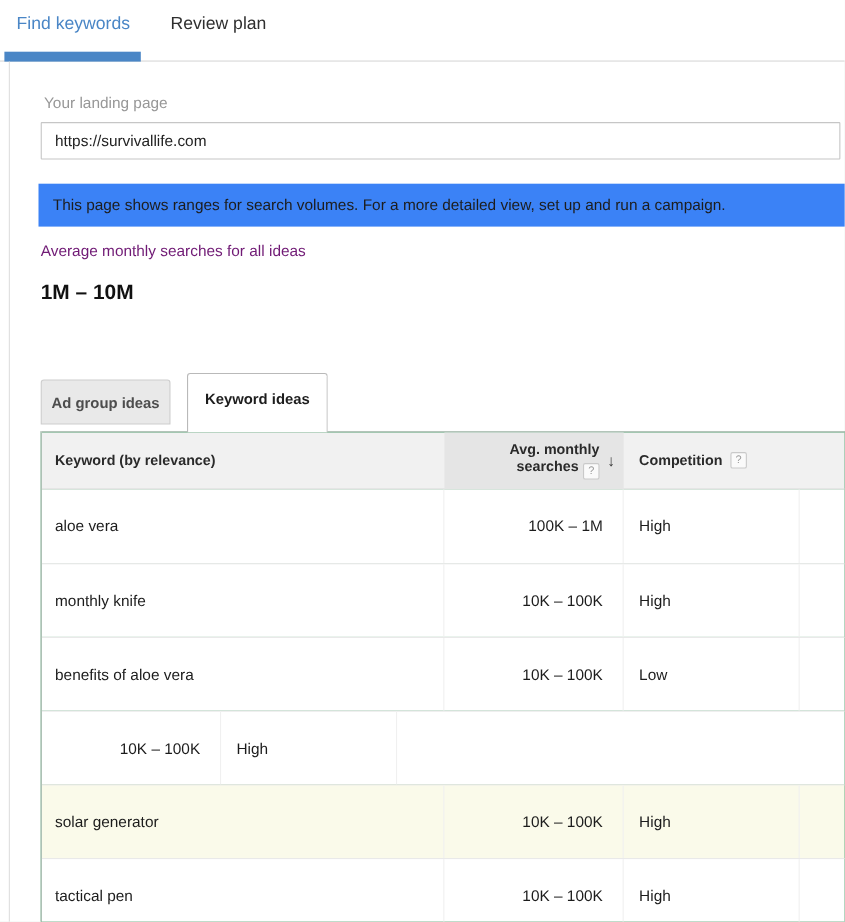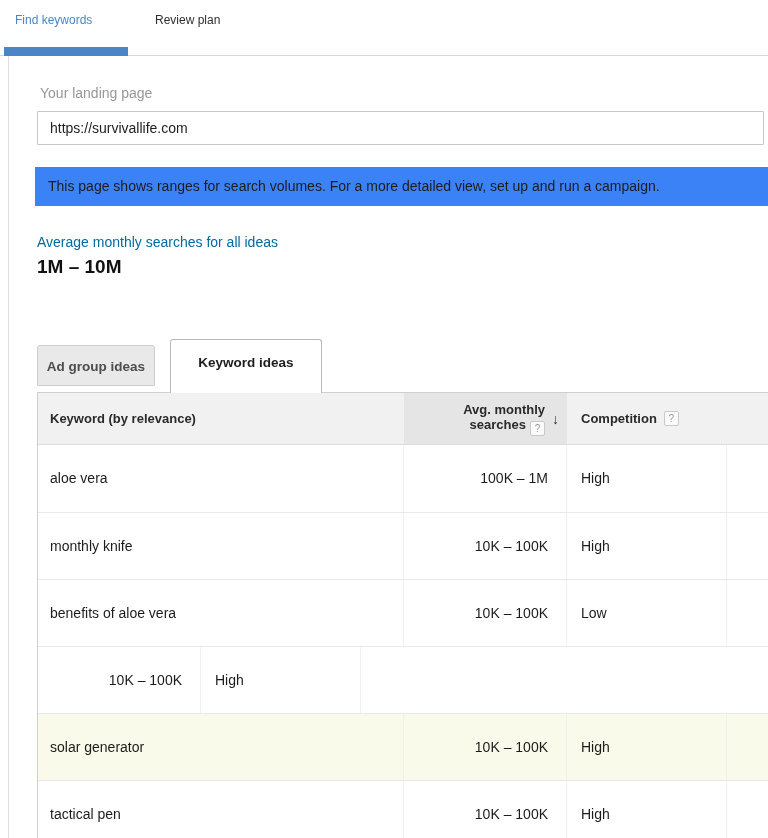--- a/index.html
+++ b/index.html
@@ -5,21 +5,21 @@
   * { margin:0; padding:0; box-sizing:border-box; }
   html,body { background:#fff; }
   body {
     width:768px; height:838px; position:relative; overflow:hidden;
     font-family:"Liberation Sans","DejaVu Sans",sans-serif; color:#222;
   }
 
   
   .top-tabbar { position:absolute; left:0; top:0; width:768px; height:56px;
     border-bottom:1px solid #d8d8d8; background:#fff; }
-  .top-tab { position:absolute; top:13px; font-size:12px; cursor:pointer; }
+  .top-tab { position:absolute; top:13px; font-size:16px; cursor:pointer; }
   .top-tab.find { left:15px; color:#4a86c6; }
   .top-tab.review { left:155px; color:#2f2f2f; }
   .active-underline { position:absolute; left:4px; top:47px; width:124px; height:9px;
     background:#4a86c6; }
 
   
   .left-edge { position:absolute; left:8px; top:56px; bottom:0; width:1px; background:#dedede; }
 
   
   .landing-label { position:absolute; left:40px; top:85px; font-size:14px; color:#979797; }
@@ -27,29 +27,29 @@
     border:1px solid #c6c6c6; border-radius:1px; background:#fff;
     font-family:"Liberation Sans","DejaVu Sans",sans-serif;
     font-size:14px; color:#222; padding-left:12px; }
 
   
   .notice { position:absolute; left:35px; top:167px; width:733px; height:39px;
     background:#3b82f6; font-size:14px; color:#1d1d1d; line-height:39px; padding-left:13px;
     white-space:nowrap; overflow:hidden; }
 
   
-  .avg-label { position:absolute; left:37px; top:234px; font-size:14px; color:#0369a1; }
+  .avg-label { position:absolute; left:37px; top:220px; font-size:14px; color:#701a75; }
   .avg-value { position:absolute; left:37px; top:256px; font-size:19px; font-weight:bold; color:#111; }
 
   
   .idea-tab { position:absolute; text-align:center; font-weight:bold; font-size:13.5px;
     border-radius:3px 3px 0 0; cursor:pointer; }
   .idea-tab.inactive { left:37px; top:345px; width:118px; height:41px; line-height:41px;
     background:#e9e9e9; border:1px solid #cdcdcd; color:#4d4d4d; }
-  .idea-tab.active { left:170px; top:339px; width:152px; height:54px; line-height:46px;
+  .idea-tab.active { left:170px; top:339px; width:128px; height:54px; line-height:46px;
     background:#fff; border:1px solid #b9b9b9; border-bottom:none; color:#1d1d1d; z-index:2; }
 
   
   .kw-table { position:absolute; left:37px; top:392px; width:731px; height:446px;
     overflow:hidden; border-top:1px solid #cfcfcf; border-left:1px solid #cfcfcf; background:#15803d; }
   .t-header { display:flex; height:52px; background:#f1f1f1; border-bottom:1px solid #dcdcdc; }
   .th { font-weight:bold; font-size:13px; color:#2a2a2a; }
   .th-keyword { width:366px; line-height:52px; padding-left:12px; }
   .th-avg { width:163px; background:#e5e5e5; display:flex; align-items:center;
     justify-content:flex-end; padding-right:8px; cursor:pointer; }

